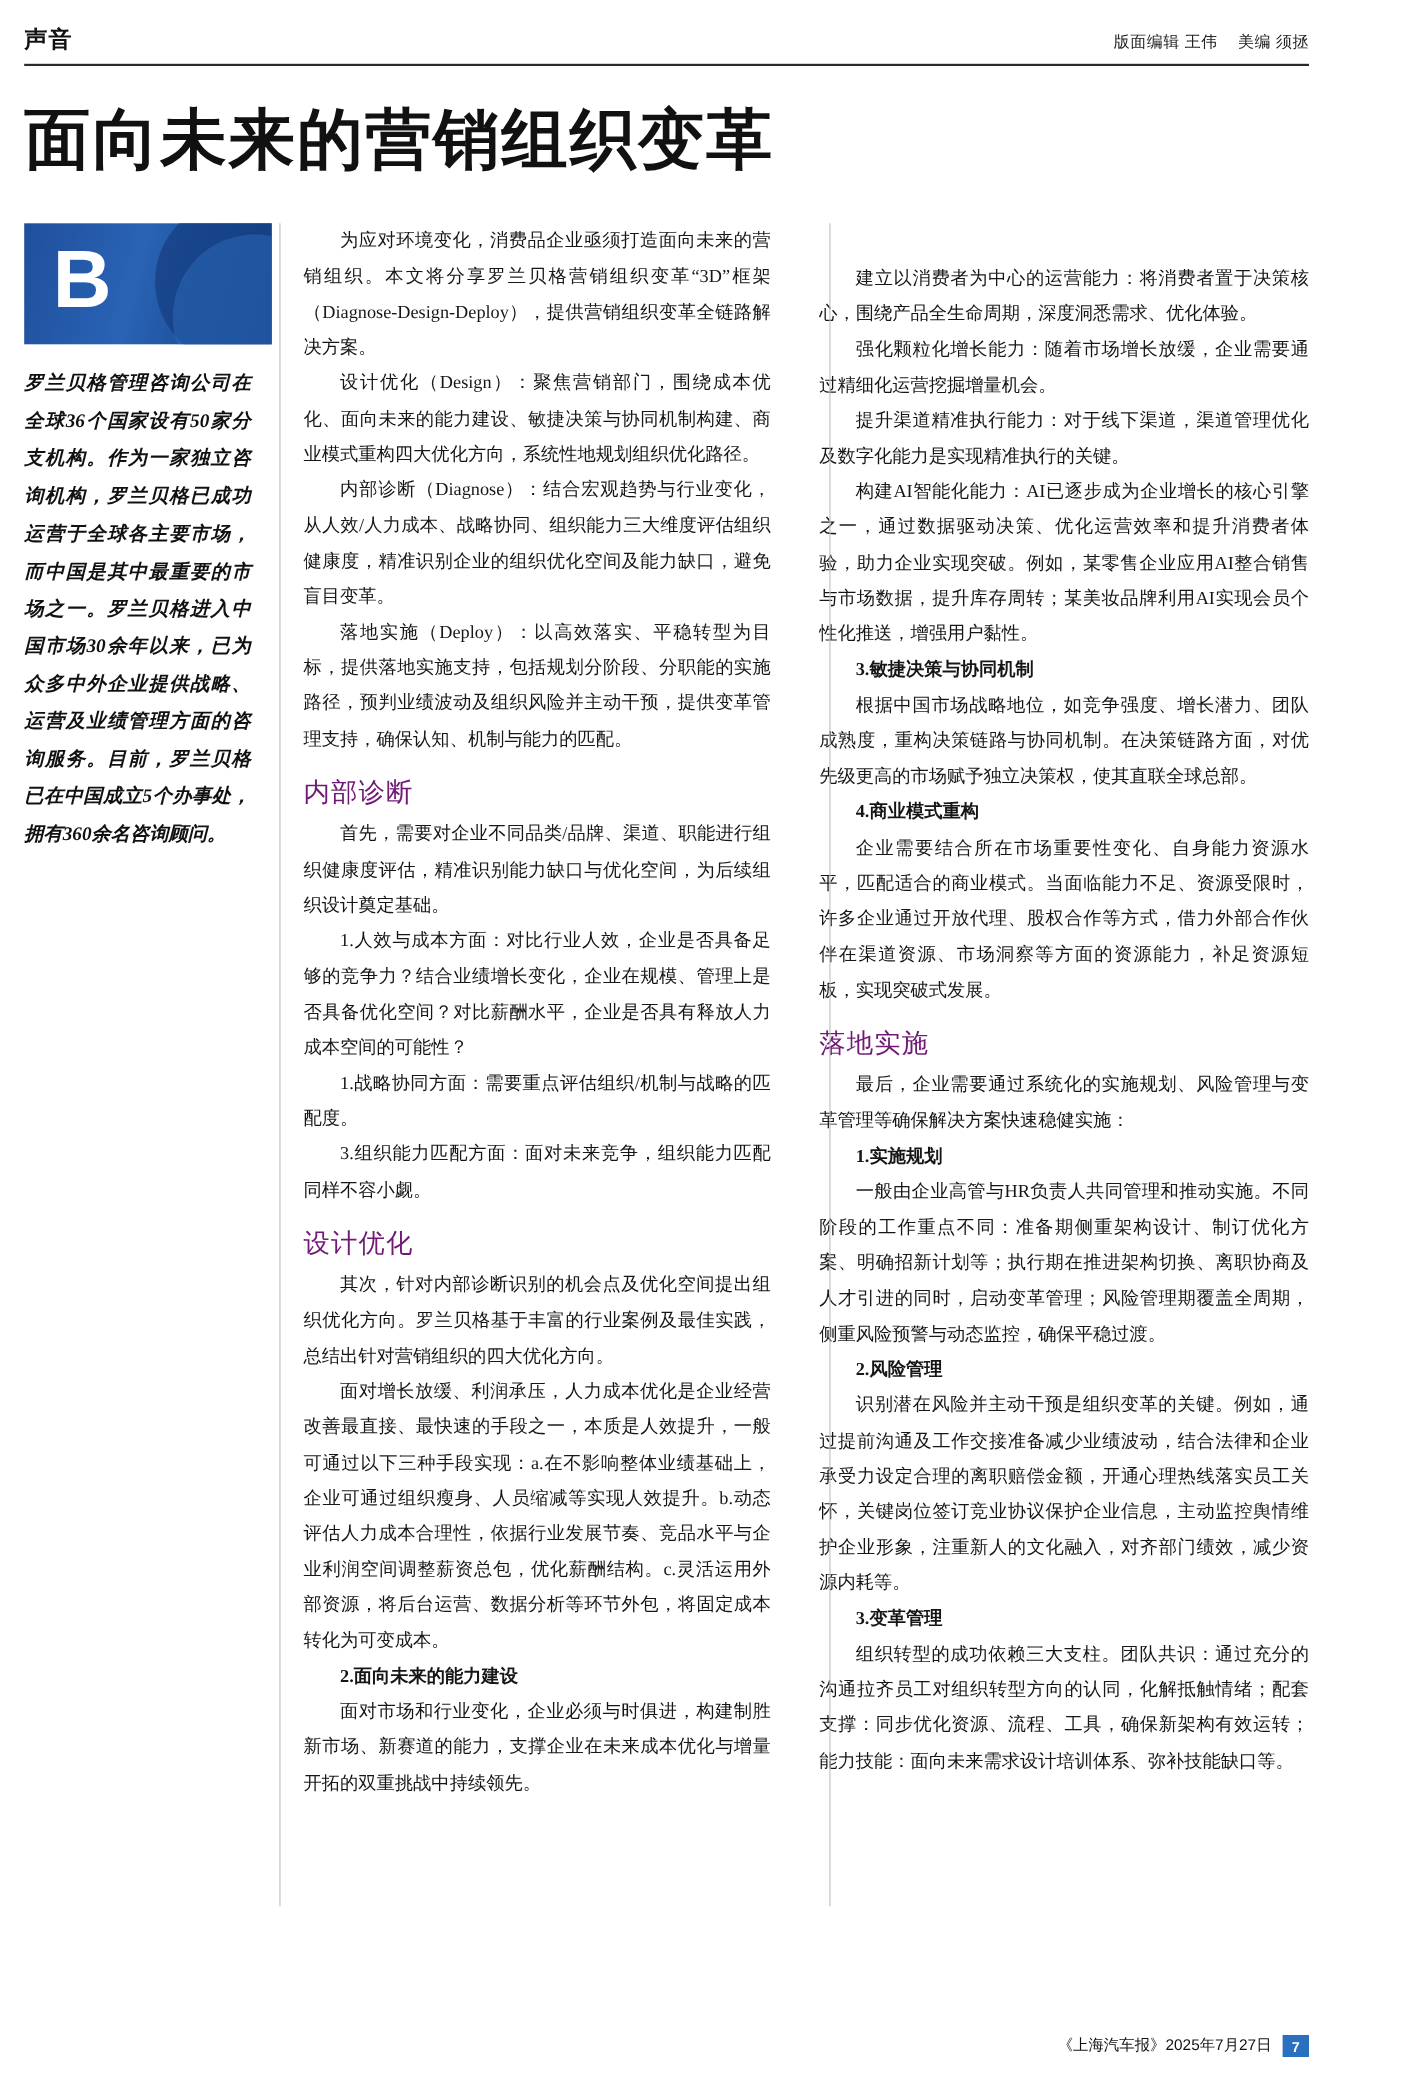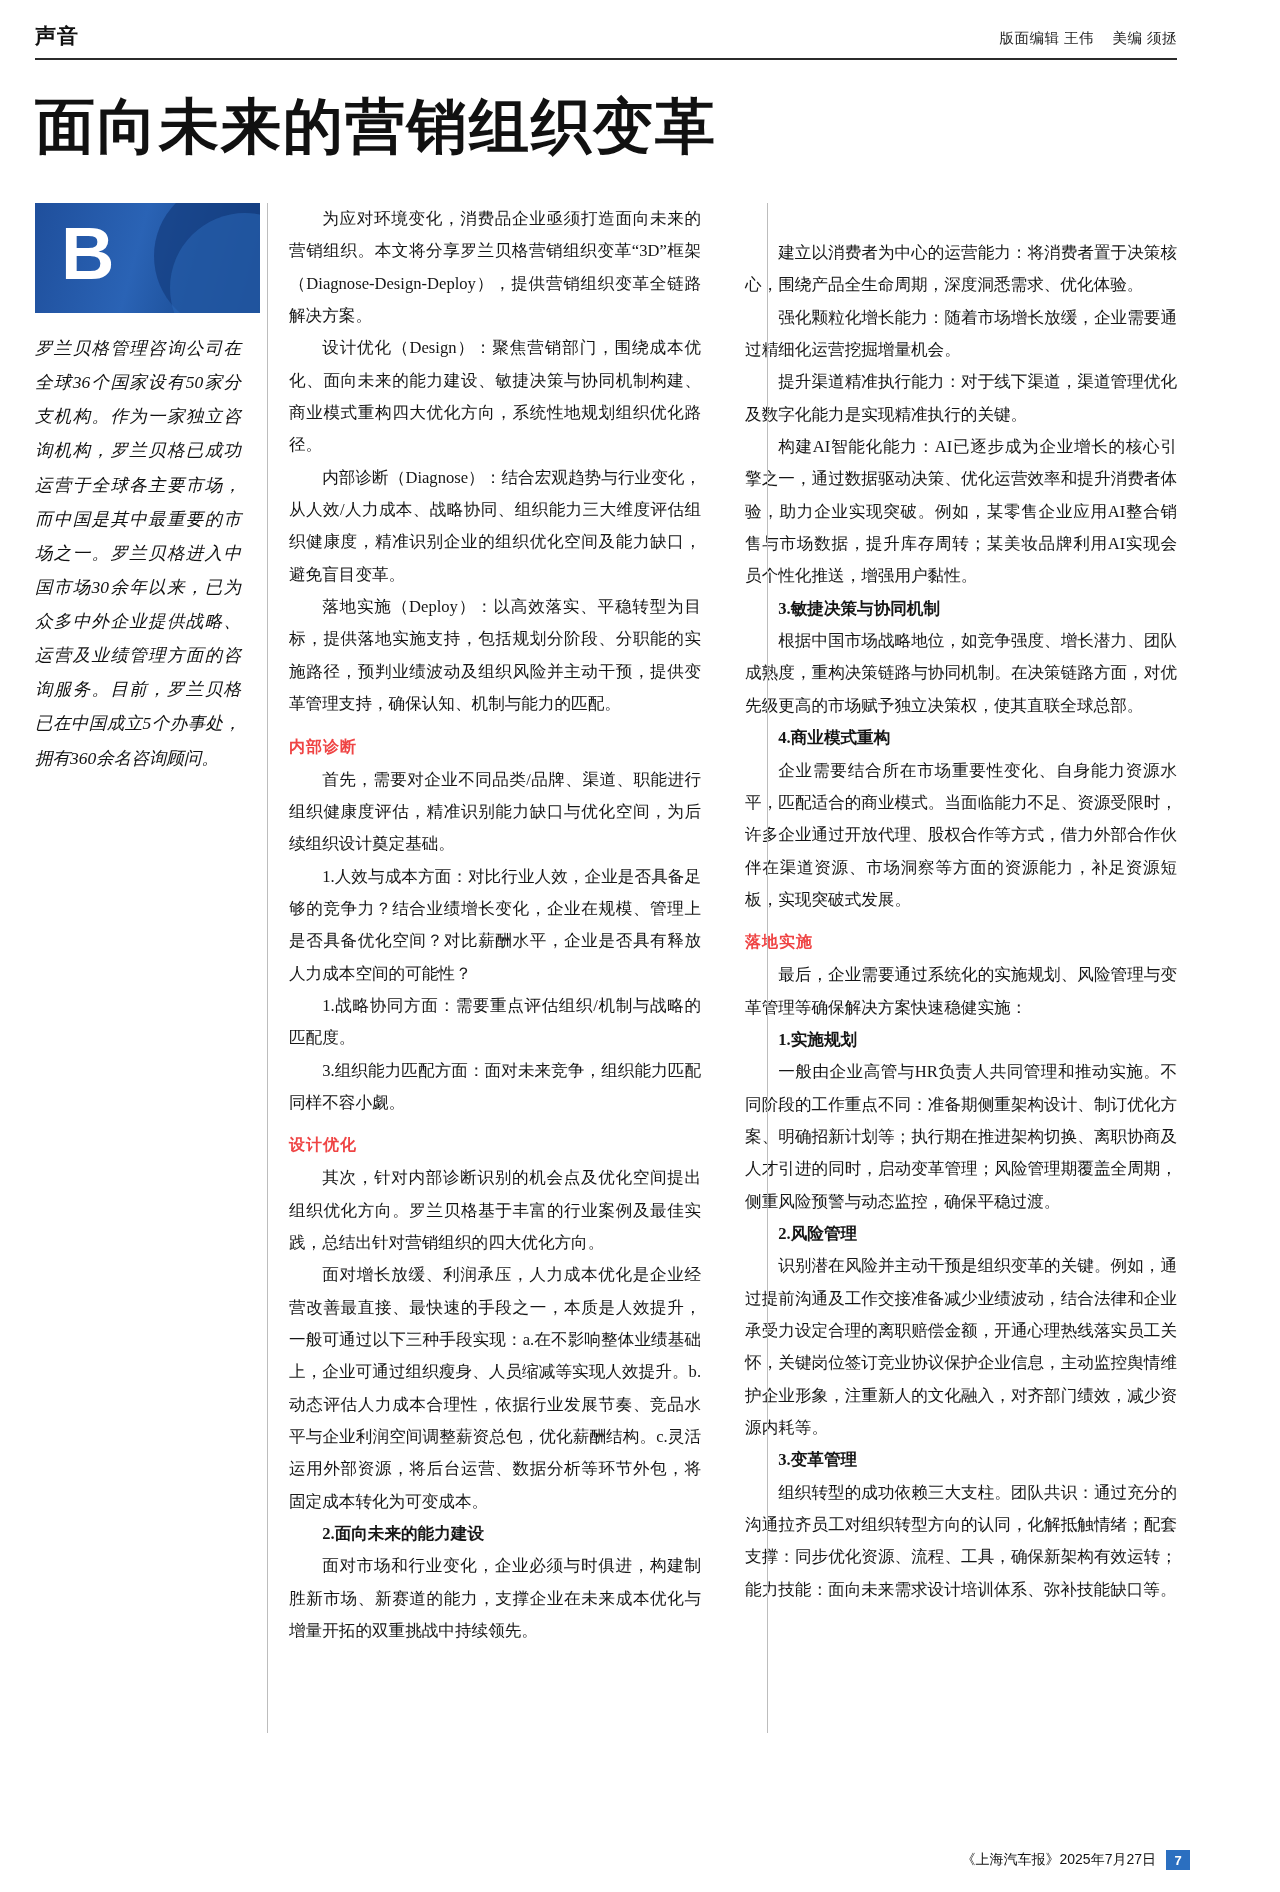--- a/index.html
+++ b/index.html
@@ -13,21 +13,21 @@
     font-family: "Liberation Serif", "DejaVu Serif", serif;
     color: #1a1a1a;
     position: relative;
     overflow: hidden;
   }
   .page {
     position: relative;
     width: 1212px;
     height: 1892px;
     box-sizing: border-box;
-    padding: 0 35px;
+    padding: 0 22px;
     border-radius: 14px;
   }
   
   .header {
     display: flex;
     align-items: flex-end;
     justify-content: space-between;
     padding: 22px 0 8px 0;
     border-bottom: 2px solid #2b2b2b;
   }
@@ -119,39 +119,39 @@
     color: #ffffff;
     line-height: 1;
     letter-spacing: -2px;
   }
 
   .lead {
     margin-top: 18px;
     font-size: 17.5px;
     line-height: 1.95;
     font-style: italic;
-    font-weight: normal;
+    font-weight: bold;
     color: #111;
     text-align: justify;
   }
 
   
   p.body {
     margin: 0;
     font-size: 16.6px;
     line-height: 1.95;
     text-align: justify;
     text-indent: 2em;
     color: #161616;
   }
   h2.section {
     font-family: "Liberation Sans", "DejaVu Sans", sans-serif;
-    color: #ef4444;
-    font-size: 16px;
-    font-weight: bold;
+    color: #701a75;
+    font-size: 24px;
+    font-weight: normal;
     margin: 16px 0 6px 0;
     letter-spacing: 1px;
   }
   .sub {
     font-weight: bold;
   }
 
   
   .footer {
     position: absolute;

